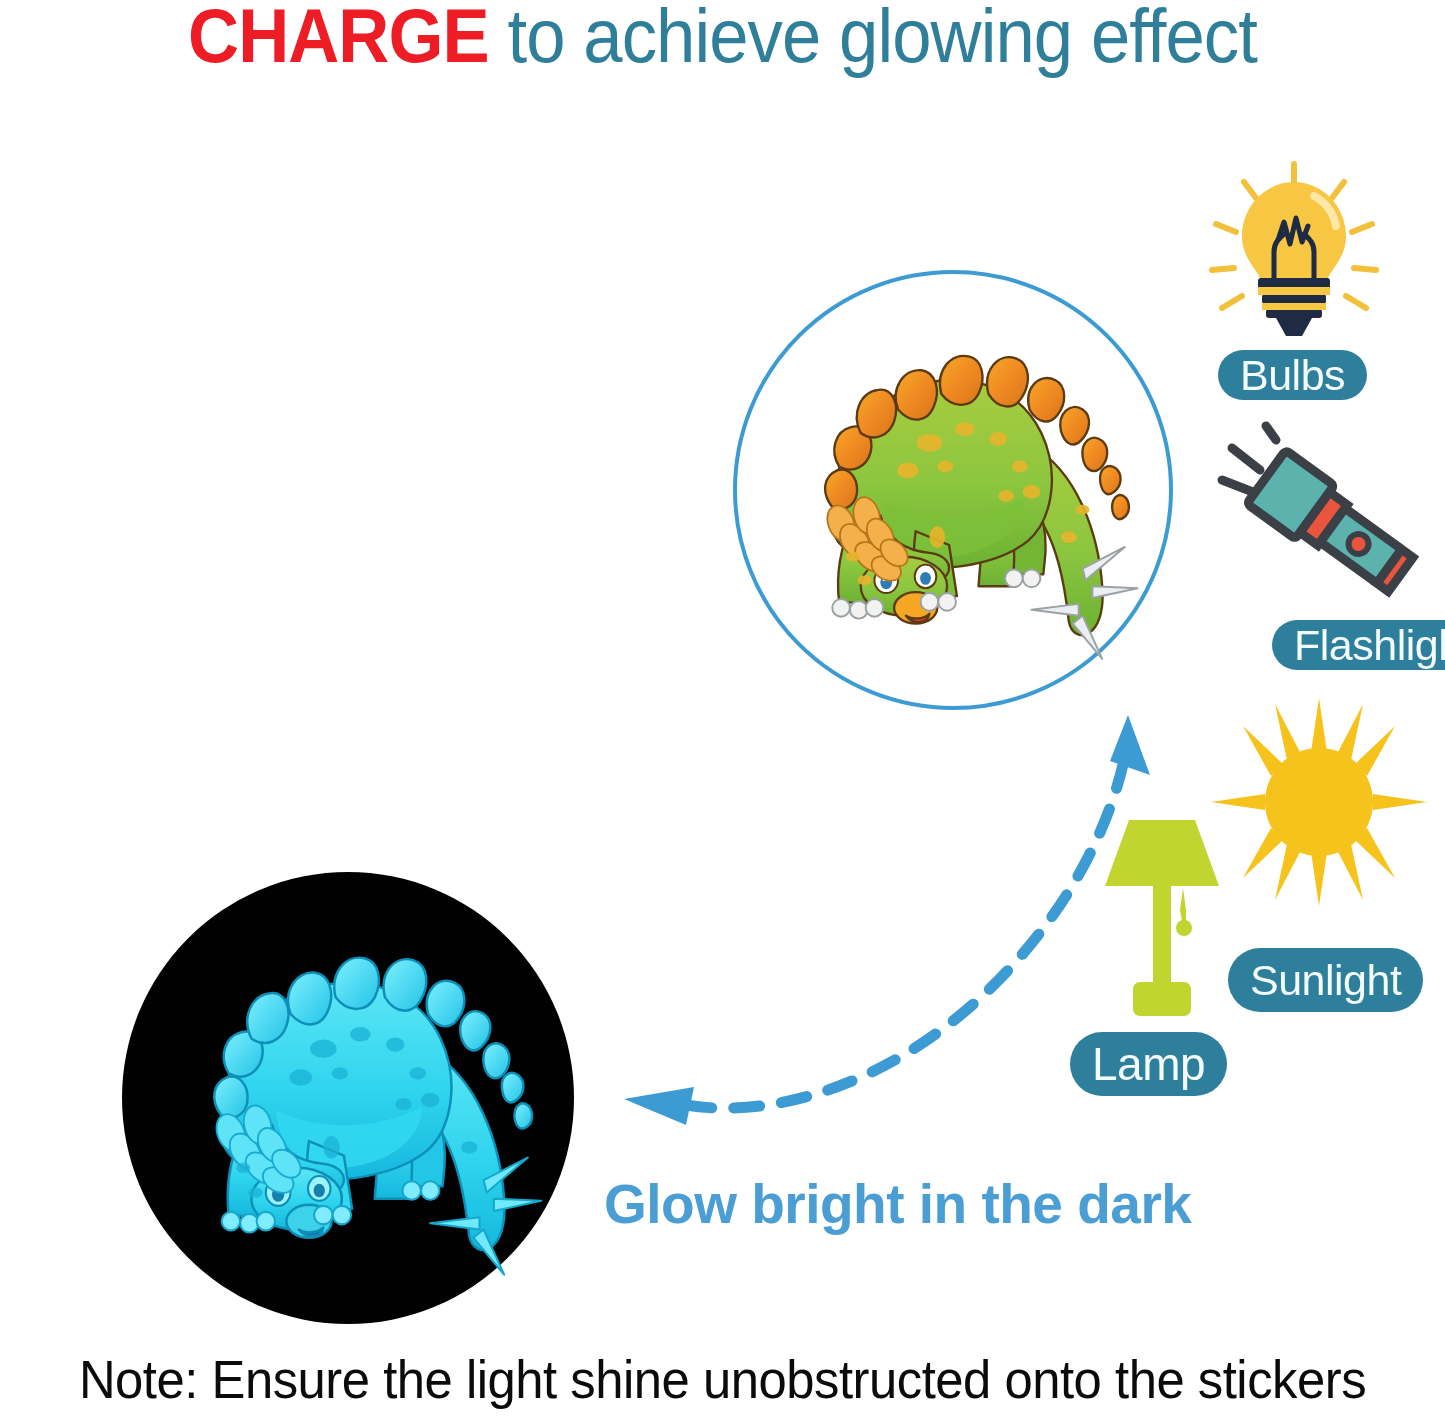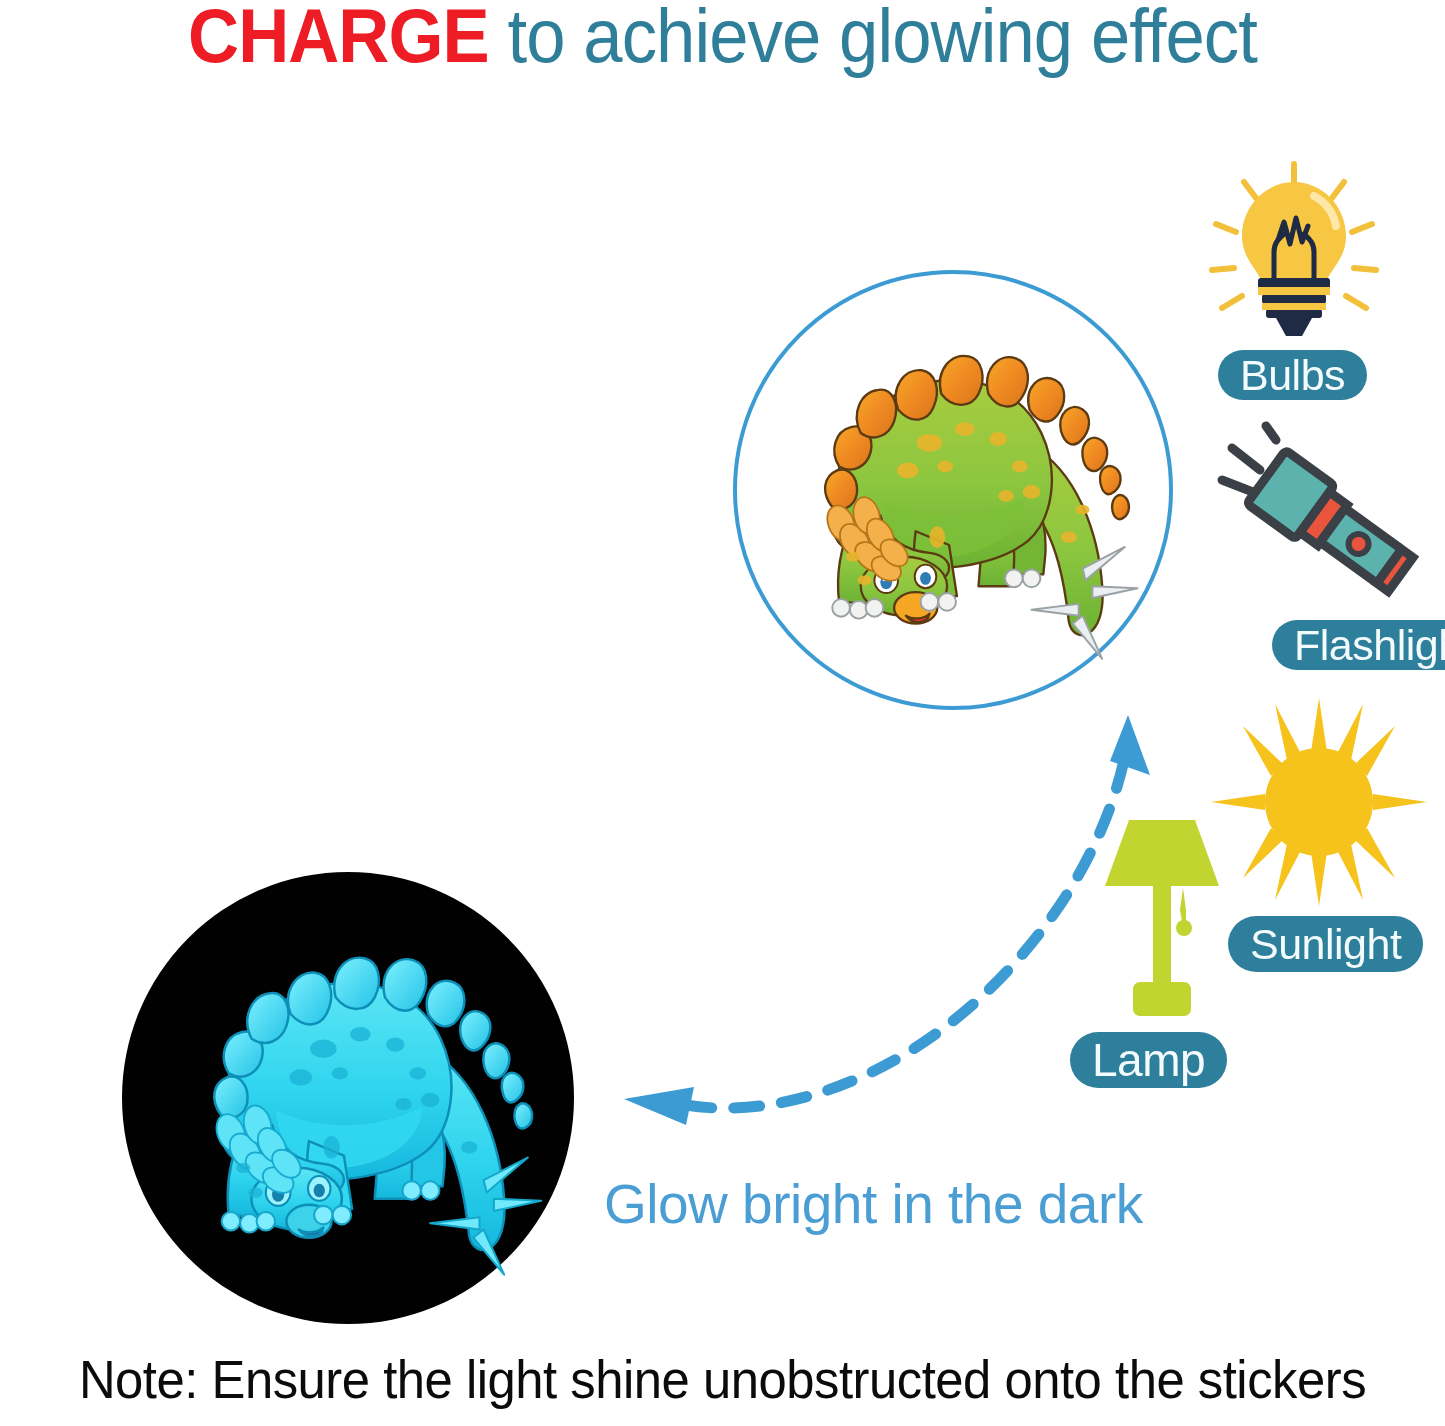--- a/index.html
+++ b/index.html
@@ -97,41 +97,41 @@
     display: flex;
     align-items: center;
     justify-content: center;
     padding: 0 22px;
     box-sizing: border-box;
     white-space: nowrap;
     letter-spacing: -0.5px;
   }
   #pill-bulbs      { left: 1218px; top: 350px;  height: 50px; }
   #pill-flashlight { left: 1272px; top: 620px;  height: 50px; }
-  #pill-sunlight   { left: 1228px; top: 916px;  height: 56px; }
-  #pill-lamp       { left: 1070px; top: 1032px; height: 56px; font-size: 46px; }
+  #pill-sunlight   { left: 1228px; top: 948px;  height: 64px; }
+  #pill-lamp       { left: 1070px; top: 1032px; height: 64px; font-size: 46px; }
 
   
   #arrow {
     position: absolute;
     left: 590px;
     top: 715px;
     width: 590px;
     height: 410px;
   }
   #arrow svg { display: block; width: 100%; height: 100%; overflow: visible; }
 
   
   #glow-caption {
     position: absolute;
     left: 604px;
     top: 1172px;
     font-size: 55px;
     color: #4a9ed4;
-    font-weight: 400;
+    font-weight: 700;
     white-space: nowrap;
     letter-spacing: -0.5px;
   }
 
   
   #note {
     position: absolute;
     left: 0;
     top: 1348px;
     width: 1445px;

